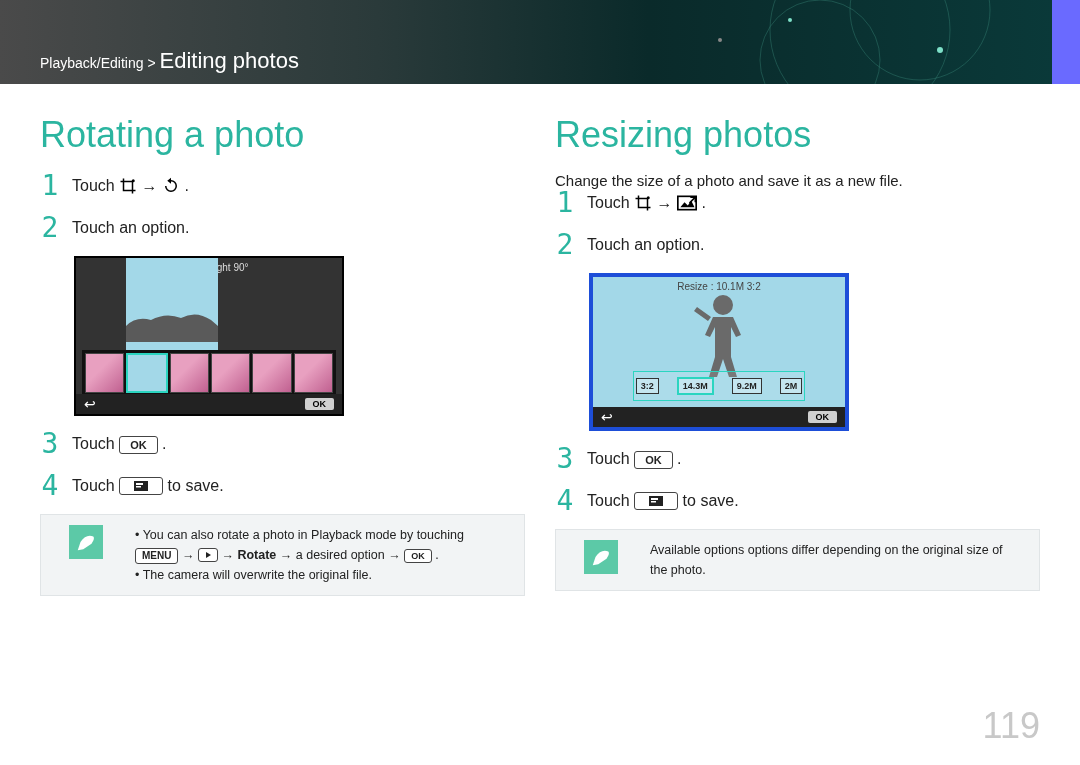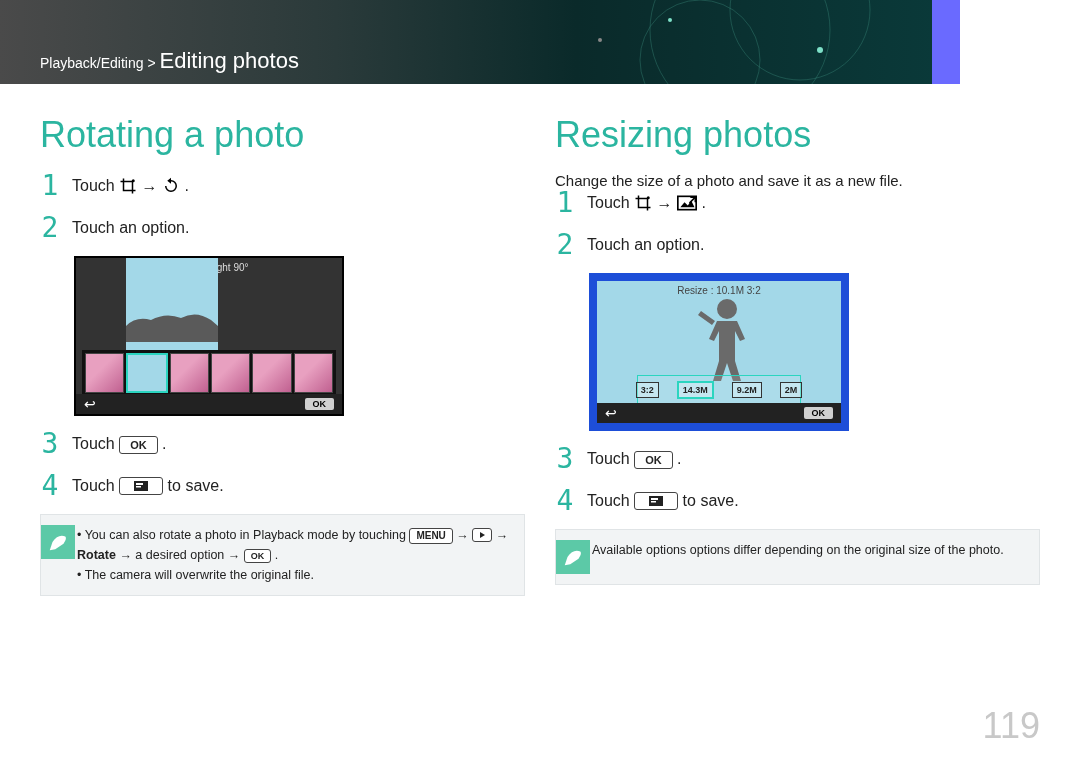--- a/index.html
+++ b/index.html
@@ -6,21 +6,21 @@
   body {
     width: 1080px;
     height: 765px;
     font-family: "Segoe UI", "Helvetica Neue", Arial, sans-serif;
     background: #fff;
     position: relative;
     color: #222;
     overflow: hidden;
   }
   .banner {
-    width: 960px;
+    width: 1080px;
     height: 84px;
     background: linear-gradient(90deg, #4a4a4a 0%, #2a3a3a 35%, #0a2a2a 60%, #0a3a3a 100%);
     position: relative;
     overflow: hidden;
   }
   .banner svg.deco { position:absolute; right:60px; top:-20px; }
   .blue-tab { position:absolute; right:0; top:0; width:28px; height:84px; background:#6a6aff; }
   .breadcrumb {
     position:absolute; left:40px; bottom:10px; color:#fff; font-size:14px;
   }
@@ -75,37 +75,37 @@
   .film {
     position:absolute; left:6px; right:6px; top:92px; height:46px; display:flex; gap:2px; background:#111; padding:3px;
   }
   .thumb { flex:1; background:linear-gradient(135deg,#e8a0c0 40%,#c06090 100%); border:1px solid #444; position:relative; }
   .thumb.sel { border:2px solid #2bd5c0; background:#a3d8e8; }
   .rot-bar { position:absolute; left:0; right:0; bottom:0; height:20px; background:#222; display:flex; justify-content:space-between; align-items:center; padding:0 8px;}
   .rot-bar .back { color:#fff; font-size:14px; }
   .rot-bar .ok { background:#d0d0d0; color:#000; font-size:9px; font-weight:bold; padding:1px 8px; border-radius:2px;}
 
   .screenshot-resize {
-    width:260px; height:158px; background:#a3d8e8; border:8px solid #1d4ed8; margin:4px 0 14px 34px; position:relative; overflow:hidden;
+    width:260px; height:158px; background:#a3d8e8; border:4px solid #1d4ed8; margin:4px 0 14px 34px; position:relative; overflow:hidden;
   }
   .resize-label { position:absolute; top:4px; left:0; right:0; text-align:center; color:#444; font-size:10px; }
   .child { position:absolute; left:95px; top:18px; }
   .options-bar {
     position:absolute; left:40px; right:40px; top:94px; height:30px; border:1px solid #2bd5c0; background:rgba(255,255,255,0.1);
     display:flex; gap:18px; align-items:center; justify-content:center;
   }
   .opt { border:1.5px solid #333; color:#222; font-size:9px; font-weight:bold; padding:2px 4px; background:rgba(255,255,255,0.3);}
   .opt.sel { border:2px solid #2bd5c0; }
   .res-bar { position:absolute; left:0; right:0; bottom:0; height:20px; background:#222; display:flex; justify-content:space-between; align-items:center; padding:0 8px;}
   .res-bar .back { color:#fff; font-size:14px; }
   .res-bar .ok { background:#d0d0d0; color:#000; font-size:9px; font-weight:bold; padding:1px 8px; border-radius:2px;}
 
   .note {
-    display:flex; gap:2px; align-items:flex-start;
-    background:#f2f4f5; border:1px solid #e0e4e6; padding:10px 0; margin-left:0; margin-top:10px;
+    display:flex; gap:32px; align-items:flex-start;
+    background:#f2f4f5; border:1px solid #e0e4e6; padding:10px 28px; margin-left:0; margin-top:10px;
     font-size:12.5px; line-height:1.6;
   }
   .note .pen {
     width:34px; height:34px; background:#5cc9a7; display:flex; align-items:center; justify-content:center; flex:0 0 34px;
   }
   .note ul { list-style:none; }
   .note li::before { content:"• "; }
   .note .single { }
 
   .pagenum {

